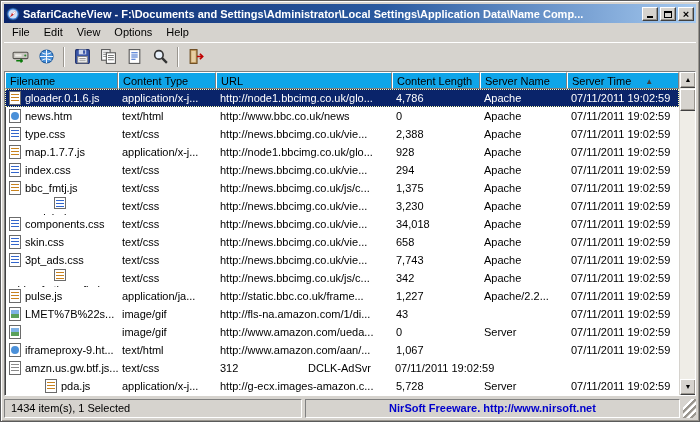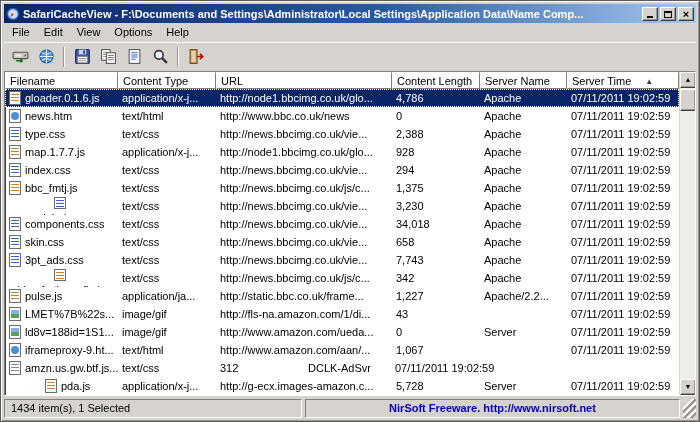--- a/index.html
+++ b/index.html
@@ -63,21 +63,21 @@
   
   .list{
     flex:1;position:relative;background:#fff;
     border:1px solid;border-color:#808080 #fff #fff #808080;
     box-shadow:inset 1px 1px 0 #404040;
     margin:1px 0 0 0;overflow:hidden;
   }
   .lheader{display:flex;height:17px;width:calc(100% - 16px);background:#d6d3ce;}
   .hcell{
     height:17px;padding:1px 4px 0 4px;
-    background:#ffffff;
+    background:#0ea5e9;
     border:1px solid;border-color:#fff #808080 #808080 #fff;
     white-space:nowrap;overflow:hidden;
     display:flex;align-items:center;cursor:default;flex:0 0 auto;
   }
   .hcell .sort-arrow{margin-left:14px;font-size:8px;color:#404040;}
   .hfill{flex:1;background:#d6d3ce;border:1px solid;border-color:#fff #808080 #808080 #fff;}
   .rows{width:calc(100% - 16px);}
   .row{display:flex;height:18px;align-items:center;cursor:default;}
   .row.selected{background:#0a246a;color:#fff;outline:1px dotted #ffffb0;outline-offset:-1px;}
   .cell{
@@ -380,21 +380,20 @@
           </div>
           <div class="cell col-content_type" style="width: 98px;">image/gif</div>
           <div class="cell col-url" style="width: 176px;">http://fls-na.amazon.com/1/di...</div>
           <div class="cell col-content_length" style="width: 88px;">43</div>
           <div class="cell col-server_name" style="width: 87px;"></div>
           <div class="cell col-server_time" style="width: 112px;">07/11/2011 19:02:59</div>
         </div>
         <div class="row">
           <div class="cell col-filename" style="width: 113px;">
             <span class="ficon gif"></span>
-            <span>ld8v=188id=1S1...</span>
           </div>
           <div class="cell col-content_type" style="width: 98px;">image/gif</div>
           <div class="cell col-url" style="width: 176px;">http://www.amazon.com/ueda...</div>
           <div class="cell col-content_length" style="width: 88px;">0</div>
           <div class="cell col-server_name" style="width: 87px;">Server</div>
           <div class="cell col-server_time" style="width: 112px;">07/11/2011 19:02:59</div>
         </div>
         <div class="row">
           <div class="cell col-filename" style="width: 113px;">
             <span class="ficon html"></span>

